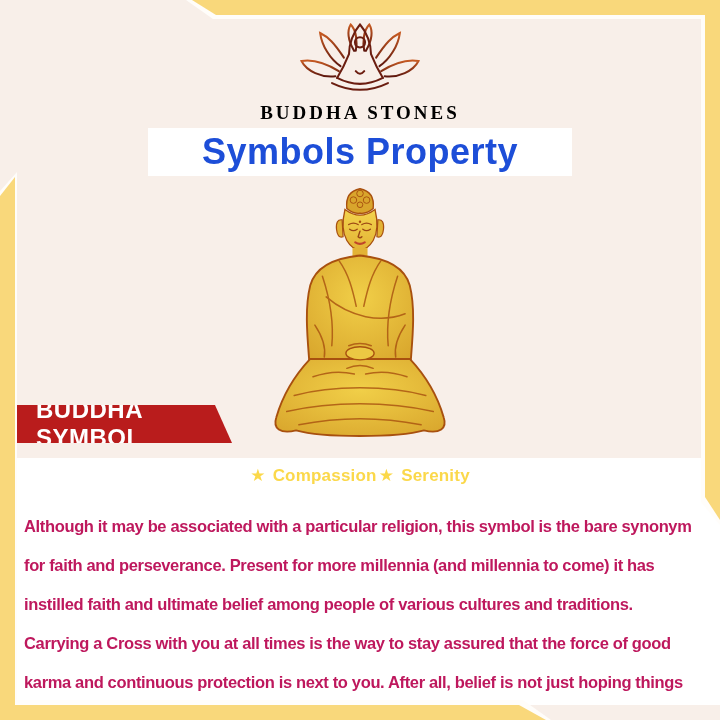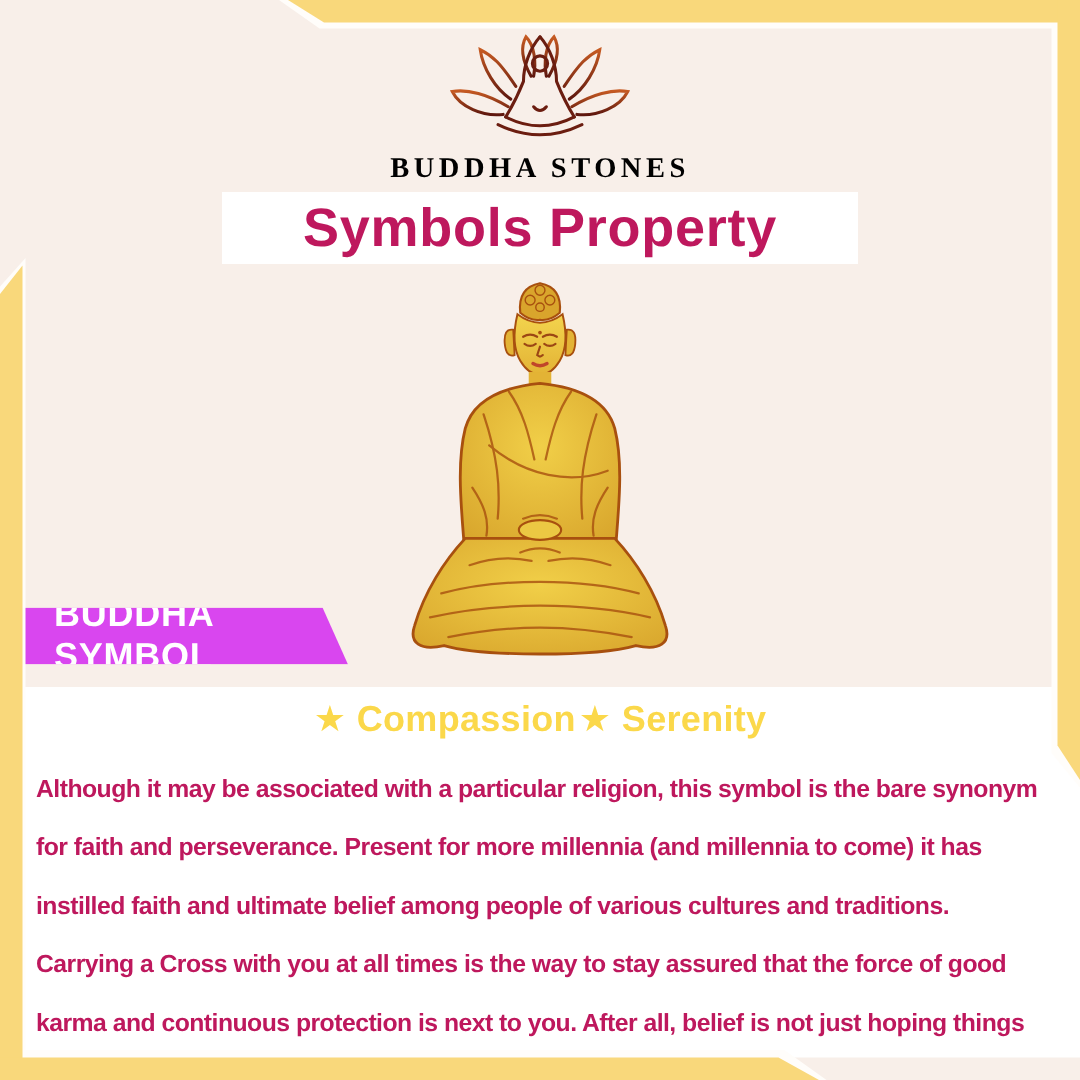--- a/index.html
+++ b/index.html
@@ -32,44 +32,44 @@
   }
 
   
   .title-bar {
     position: absolute; left: 148px; top: 128px; width: 424px; height: 48px;
     background: #ffffff; z-index: 3;
     display: flex; align-items: center; justify-content: center;
   }
   .title-bar span {
     font-size: 36px; font-weight: 800; letter-spacing: 0.5px;
-    color: #be185d;
+    color: #1d4ed8;
   }
 
   
   .buddha-wrap { position: absolute; left: 266px; top: 184px; z-index: 2; }
 
   
   .symbol-ribbon {
     position: absolute; left: 0; top: 405px; width: 232px; height: 38px; z-index: 8;
-    background: #d946ef;
+    background: #b91c1c;
     clip-path: polygon(0 0, 215px 0, 232px 38px, 0 38px);
     display: flex; align-items: center;
   }
   .symbol-ribbon span {
     padding-left: 36px;
     font-size: 24px; font-weight: 600; letter-spacing: 0.5px;
     color: #ffffff;
   }
 
   
   .props-heading {
     position: absolute; left: 0; top: 465px; width: 720px; z-index: 3;
     text-align: center;
-    font-size: 24px; font-weight: 800; color: #fbd84a;
+    font-size: 17px; font-weight: 800; color: #fbd84a;
     letter-spacing: 0.2px;
   }
   .props-heading .star { font-weight: 400; }
   .props-heading .w1 { margin-left: 7px; }
   .props-heading .star2 { margin-left: 2px; }
   .props-heading .w2 { margin-left: 7px; }
 
   
   .description {
     position: absolute; left: 24px; top: 507px; width: 676px; z-index: 3;

